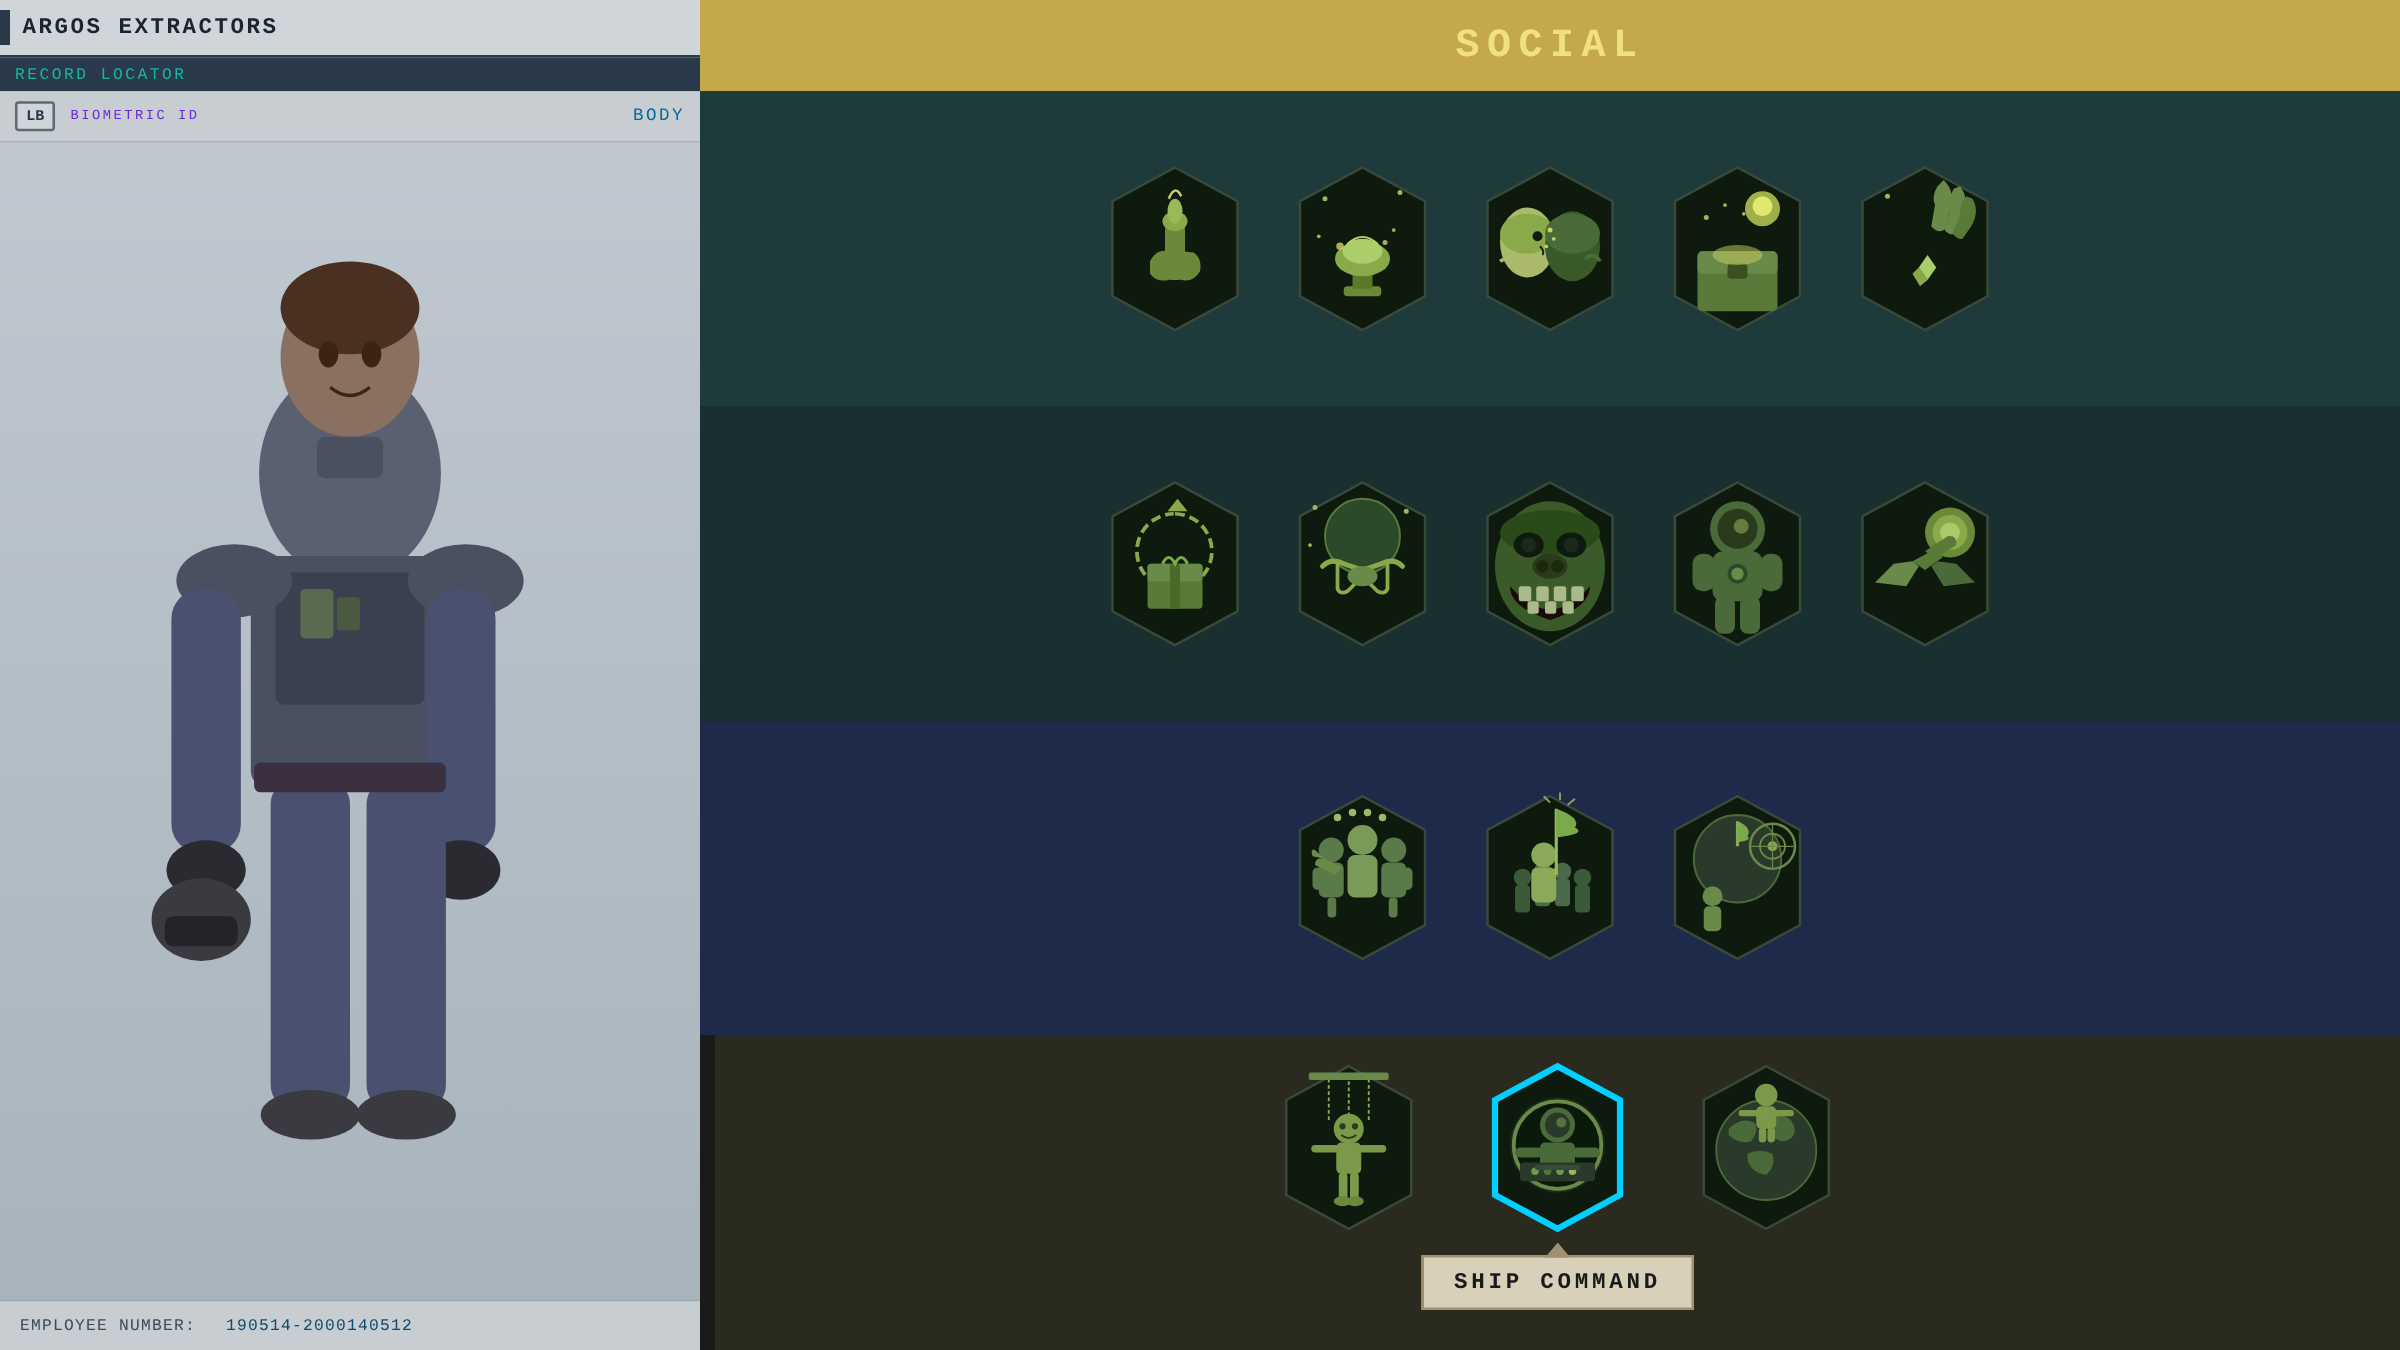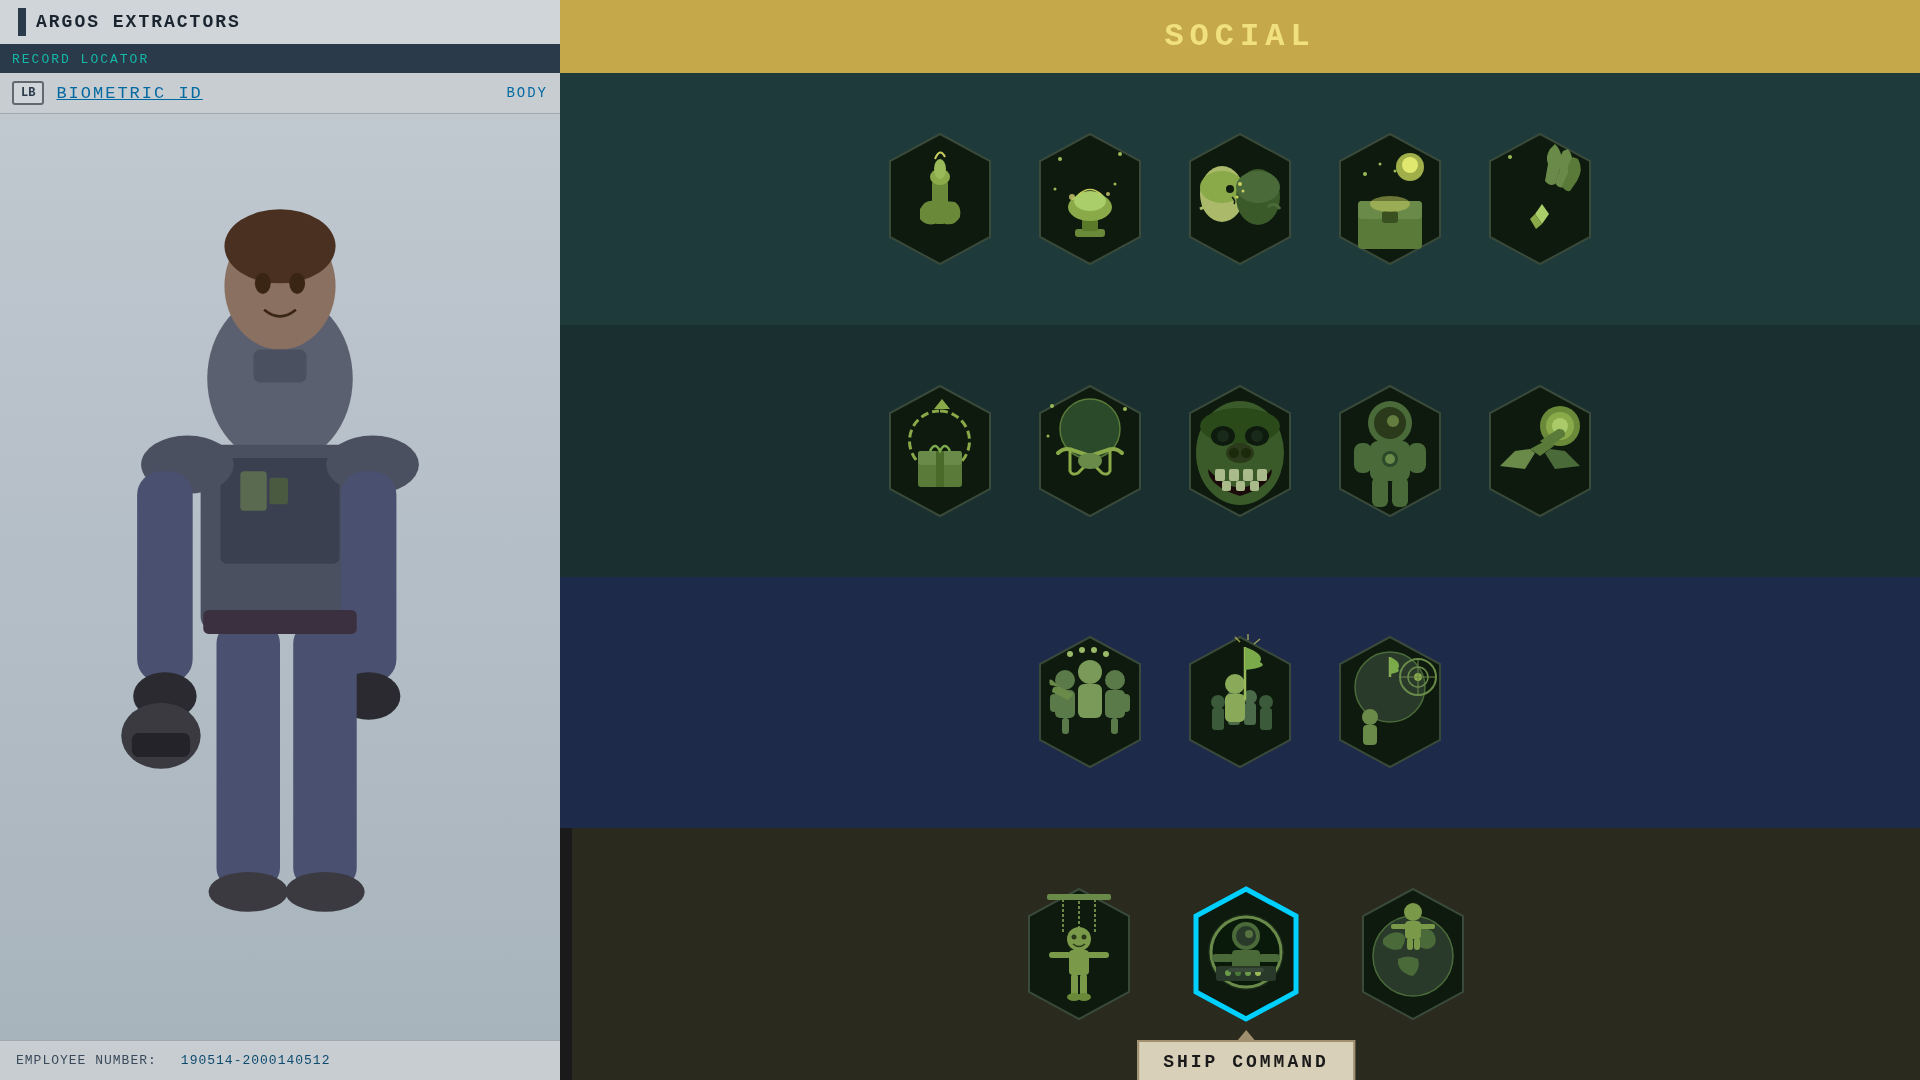--- a/index.html
+++ b/index.html
@@ -24,21 +24,21 @@
     }
 
     .header-bar {
       background: #c8cdd2;
       padding: 0;
     }
 
     .company-name-bar {
       display: flex;
       align-items: center;
-      padding: 8px 18px;
+      padding: 8px 0;
       background: #d0d5da;
       border-bottom: 2px solid #2a3a4a;
     }
 
     .company-accent {
       width: 8px;
       height: 28px;
       background: #2a3a4a;
       margin-right: 10px;
     }
@@ -73,26 +73,25 @@
       background: #d0d5da;
       border: 2px solid #606870;
       color: #2a3a4a;
       font-size: 12px;
       font-weight: bold;
       padding: 3px 7px;
       border-radius: 3px;
     }
 
     .biometric-label {
-      color: #0369a1;
-      font-size: 17px;
+      color: #6d28d9;
+      font-size: 11px;
       letter-spacing: 2px;
       text-transform: uppercase;
       flex: 1;
-      text-decoration: underline;
     }
 
     .body-label {
       color: #0369a1;
       font-size: 14px;
       letter-spacing: 2px;
       text-transform: uppercase;
     }
 
     .character-view {
@@ -179,21 +178,21 @@
       align-items: center;
       justify-content: center;
       gap: 30px;
       flex: 1;
     }
 
     .icons-section-4 {
       background: #2a2a1e;
       padding: 20px 40px;
       display: flex;
-      align-items: center;
+      align-items: flex-start;
       justify-content: center;
       gap: 47px;
       flex: 1;
       position: relative;
       margin-left: 12px;
     }
 
     .hex-icon {
       width: 120px;
       height: 140px;

